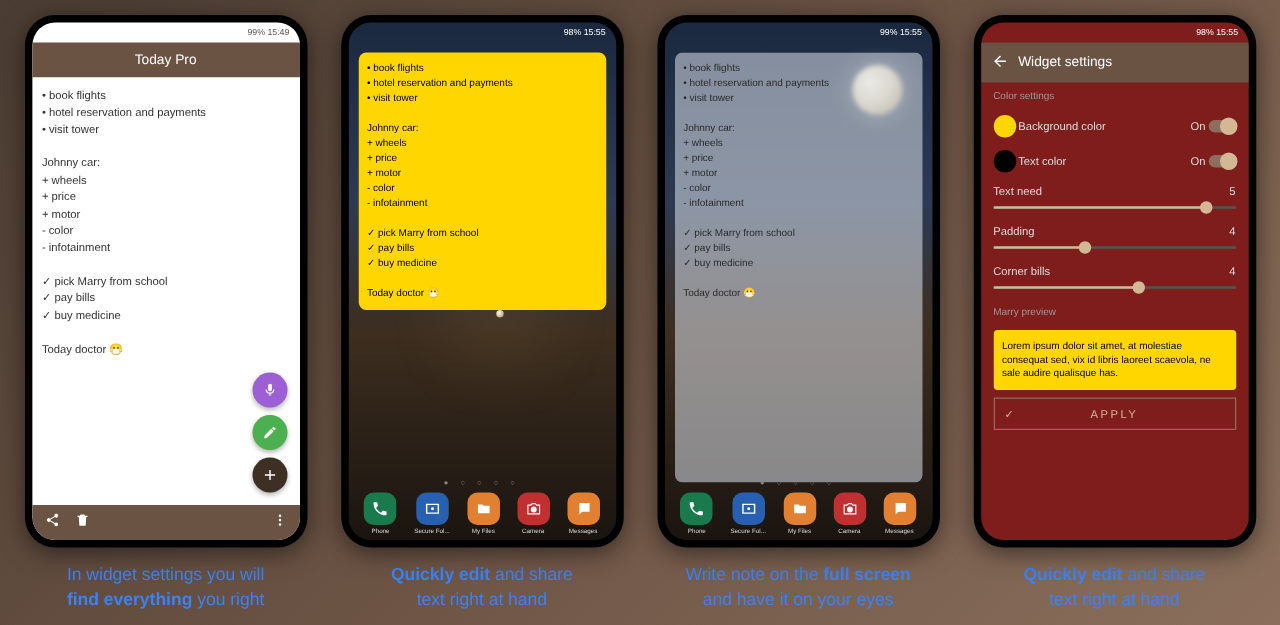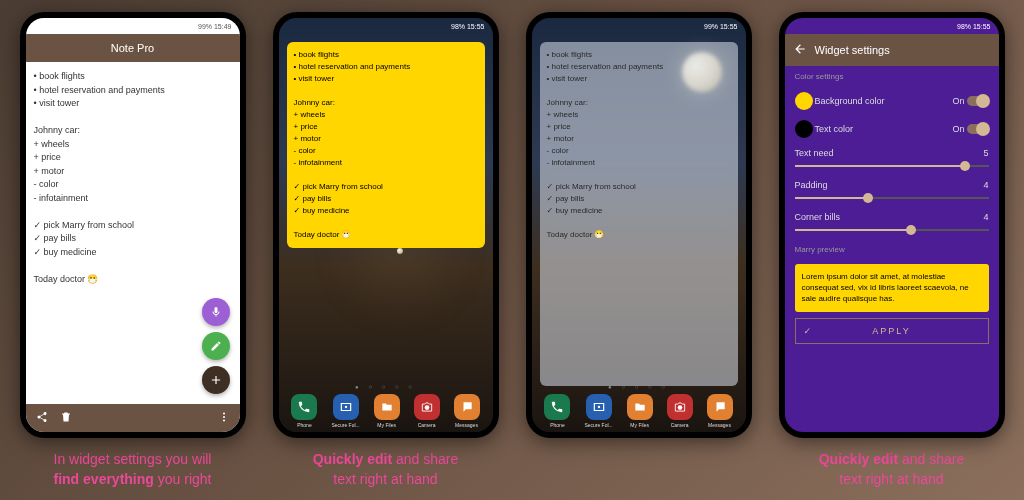--- a/index.html
+++ b/index.html
@@ -2,21 +2,21 @@
 <html><head>
 <meta charset="utf-8">
 <style>
 *{margin:0;padding:0;box-sizing:border-box;font-family:Arial,sans-serif}
 body{background:linear-gradient(135deg,#4a3c32 0%,#6b5344 50%,#8b6f5c 100%);width:1024px;height:500px;display:flex;justify-content:space-around;align-items:flex-start;padding:12px 6px}
 .panel{display:flex;flex-direction:column;align-items:center;width:248px}
 .phone{width:226px;height:426px;background:#000;border-radius:24px;padding:6px;box-shadow:0 4px 20px rgba(0,0,0,.5);position:relative}
 .screen{width:100%;height:100%;border-radius:18px;overflow:hidden;position:relative;background:#1a1a2e}
 .sbar{height:16px;display:flex;justify-content:space-between;align-items:center;padding:0 8px;font-size:7px;color:#fff}
 .sbar.dark{color:#555}
-.cap{color:#ec4899;font-size:14px;text-align:center;margin-top:12px;line-height:1.4;font-weight:300;max-width:230px}
+.cap{color:#3b82f6;font-size:14px;text-align:center;margin-top:12px;line-height:1.4;font-weight:300;max-width:230px}
 .cap b{font-weight:700}
 
 .hdr{height:28px;background:#6b5344;color:#fff;display:flex;align-items:center;justify-content:center;font-size:11px}
 .note-body{background:#fff;height:342px;padding:8px;font-size:9px;color:#333;line-height:1.5}
 .btmbar{height:28px;background:#6b5344;display:flex;align-items:center;padding:0 10px;gap:12px}
 .btmbar svg{width:12px;height:12px;fill:#fff}
 .fabs{position:absolute;right:10px;bottom:38px;display:flex;flex-direction:column;gap:6px}
 .fab{width:28px;height:28px;border-radius:50%;display:flex;align-items:center;justify-content:center;box-shadow:0 2px 4px rgba(0,0,0,.3)}
 
 .bg{position:absolute;inset:0;background:linear-gradient(180deg,#1a2840 0%,#2d3a52 35%,#3d2e1f 60%,#1a1410 100%)}
@@ -24,21 +24,21 @@
 .moon3{right:24px;top:34px}
 .widget{position:absolute;left:8px;right:8px;top:24px;border-radius:6px;padding:7px;font-size:8px;line-height:1.5}
 .w2{background:#ffd600;color:#000}
 .w3{background:rgba(220,225,235,.55);color:#2a2a2a;backdrop-filter:blur(2px)}
 .dock{position:absolute;bottom:4px;left:6px;right:6px;display:flex;justify-content:space-around}
 .app{display:flex;flex-direction:column;align-items:center;gap:2px}
 .aicon{width:26px;height:26px;border-radius:8px;display:flex;align-items:center;justify-content:center}
 .albl{font-size:5px;color:#ddd}
 .dots{position:absolute;bottom:42px;width:100%;text-align:center;font-size:6px;color:#888;letter-spacing:4px}
 
-.s4{background:#4c1d95}
+.s4{background:#7f1d1d}
 .hdr4{height:32px;background:#6b5344;color:#fff;display:flex;align-items:center;padding:0 8px;gap:8px;font-size:11px}
 .sect{padding:6px 10px;font-size:8px;color:#999}
 .row{display:flex;align-items:center;padding:5px 10px;gap:2px}
 .row .lbl{flex:1;font-size:9px;color:#ddd}
 .row .val{font-size:9px;color:#ddd}
 .tog{width:22px;height:10px;background:#8b6f5c;border-radius:5px;position:relative}
 .tog::after{content:'';position:absolute;right:-1px;top:-2px;width:14px;height:14px;background:#d4b896;border-radius:50%}
 .slider{margin:2px 10px 8px;height:2px;background:#555;position:relative}
 .slider .fill{height:100%;background:#d4b896}
 .slider .thumb{position:absolute;top:-4px;width:10px;height:10px;background:#d4b896;border-radius:50%;margin-left:-5px}
@@ -50,21 +50,21 @@
 <body>
 
 <div class="panel">
 <div class="phone">
       <div class="screen" style="background:#fff">
 <div class="sbar dark">
           <span></span>
           <span><span>99%</span> <span>15:49</span></span>
         </div>
 <div class="hdr">
-          <span>Note Pro</span>
+          <span>Today Pro</span>
         </div>
 <div class="note-body">
 <div>• book flights</div><div>• hotel reservation and payments</div><div>• visit tower</div><br>
 <div>Johnny car:</div><div>+ wheels</div><div>+ price</div><div>+ motor</div><div>- color</div><div>- infotainment</div><br>
 <div>✓ pick Marry from school</div><div>✓ pay bills</div><div>✓ buy medicine</div><br>
 <div>Today doctor 😷</div>
 </div>
 <div class="fabs">
 <div class="fab" style="background:#9c5fd4">
             <svg width="12" height="12" viewBox="0 0 24 24" fill="#fff">
@@ -220,20 +220,21 @@
             <div class="aicon" style="background:#e08030">
               <svg width="14" height="14" fill="#fff" viewBox="0 0 24 24">
                 <path d="M4 4h16v12H10l-4 4V4z"></path>
               </svg>
             </div>
             <div class="albl">Messages</div>
           </div>
 </div>
 </div>
     </div>
+<div class="cap"><span>Write note on the </span><b>full screen</b><br><span>and have it on your eyes</span></div>
 </div>
 
 <div class="panel">
 <div class="phone">
       <div class="screen s4">
 <div class="sbar">
           <span></span>
           <span><span>98%</span> <span>15:55</span></span>
         </div>
 <div class="hdr4">

